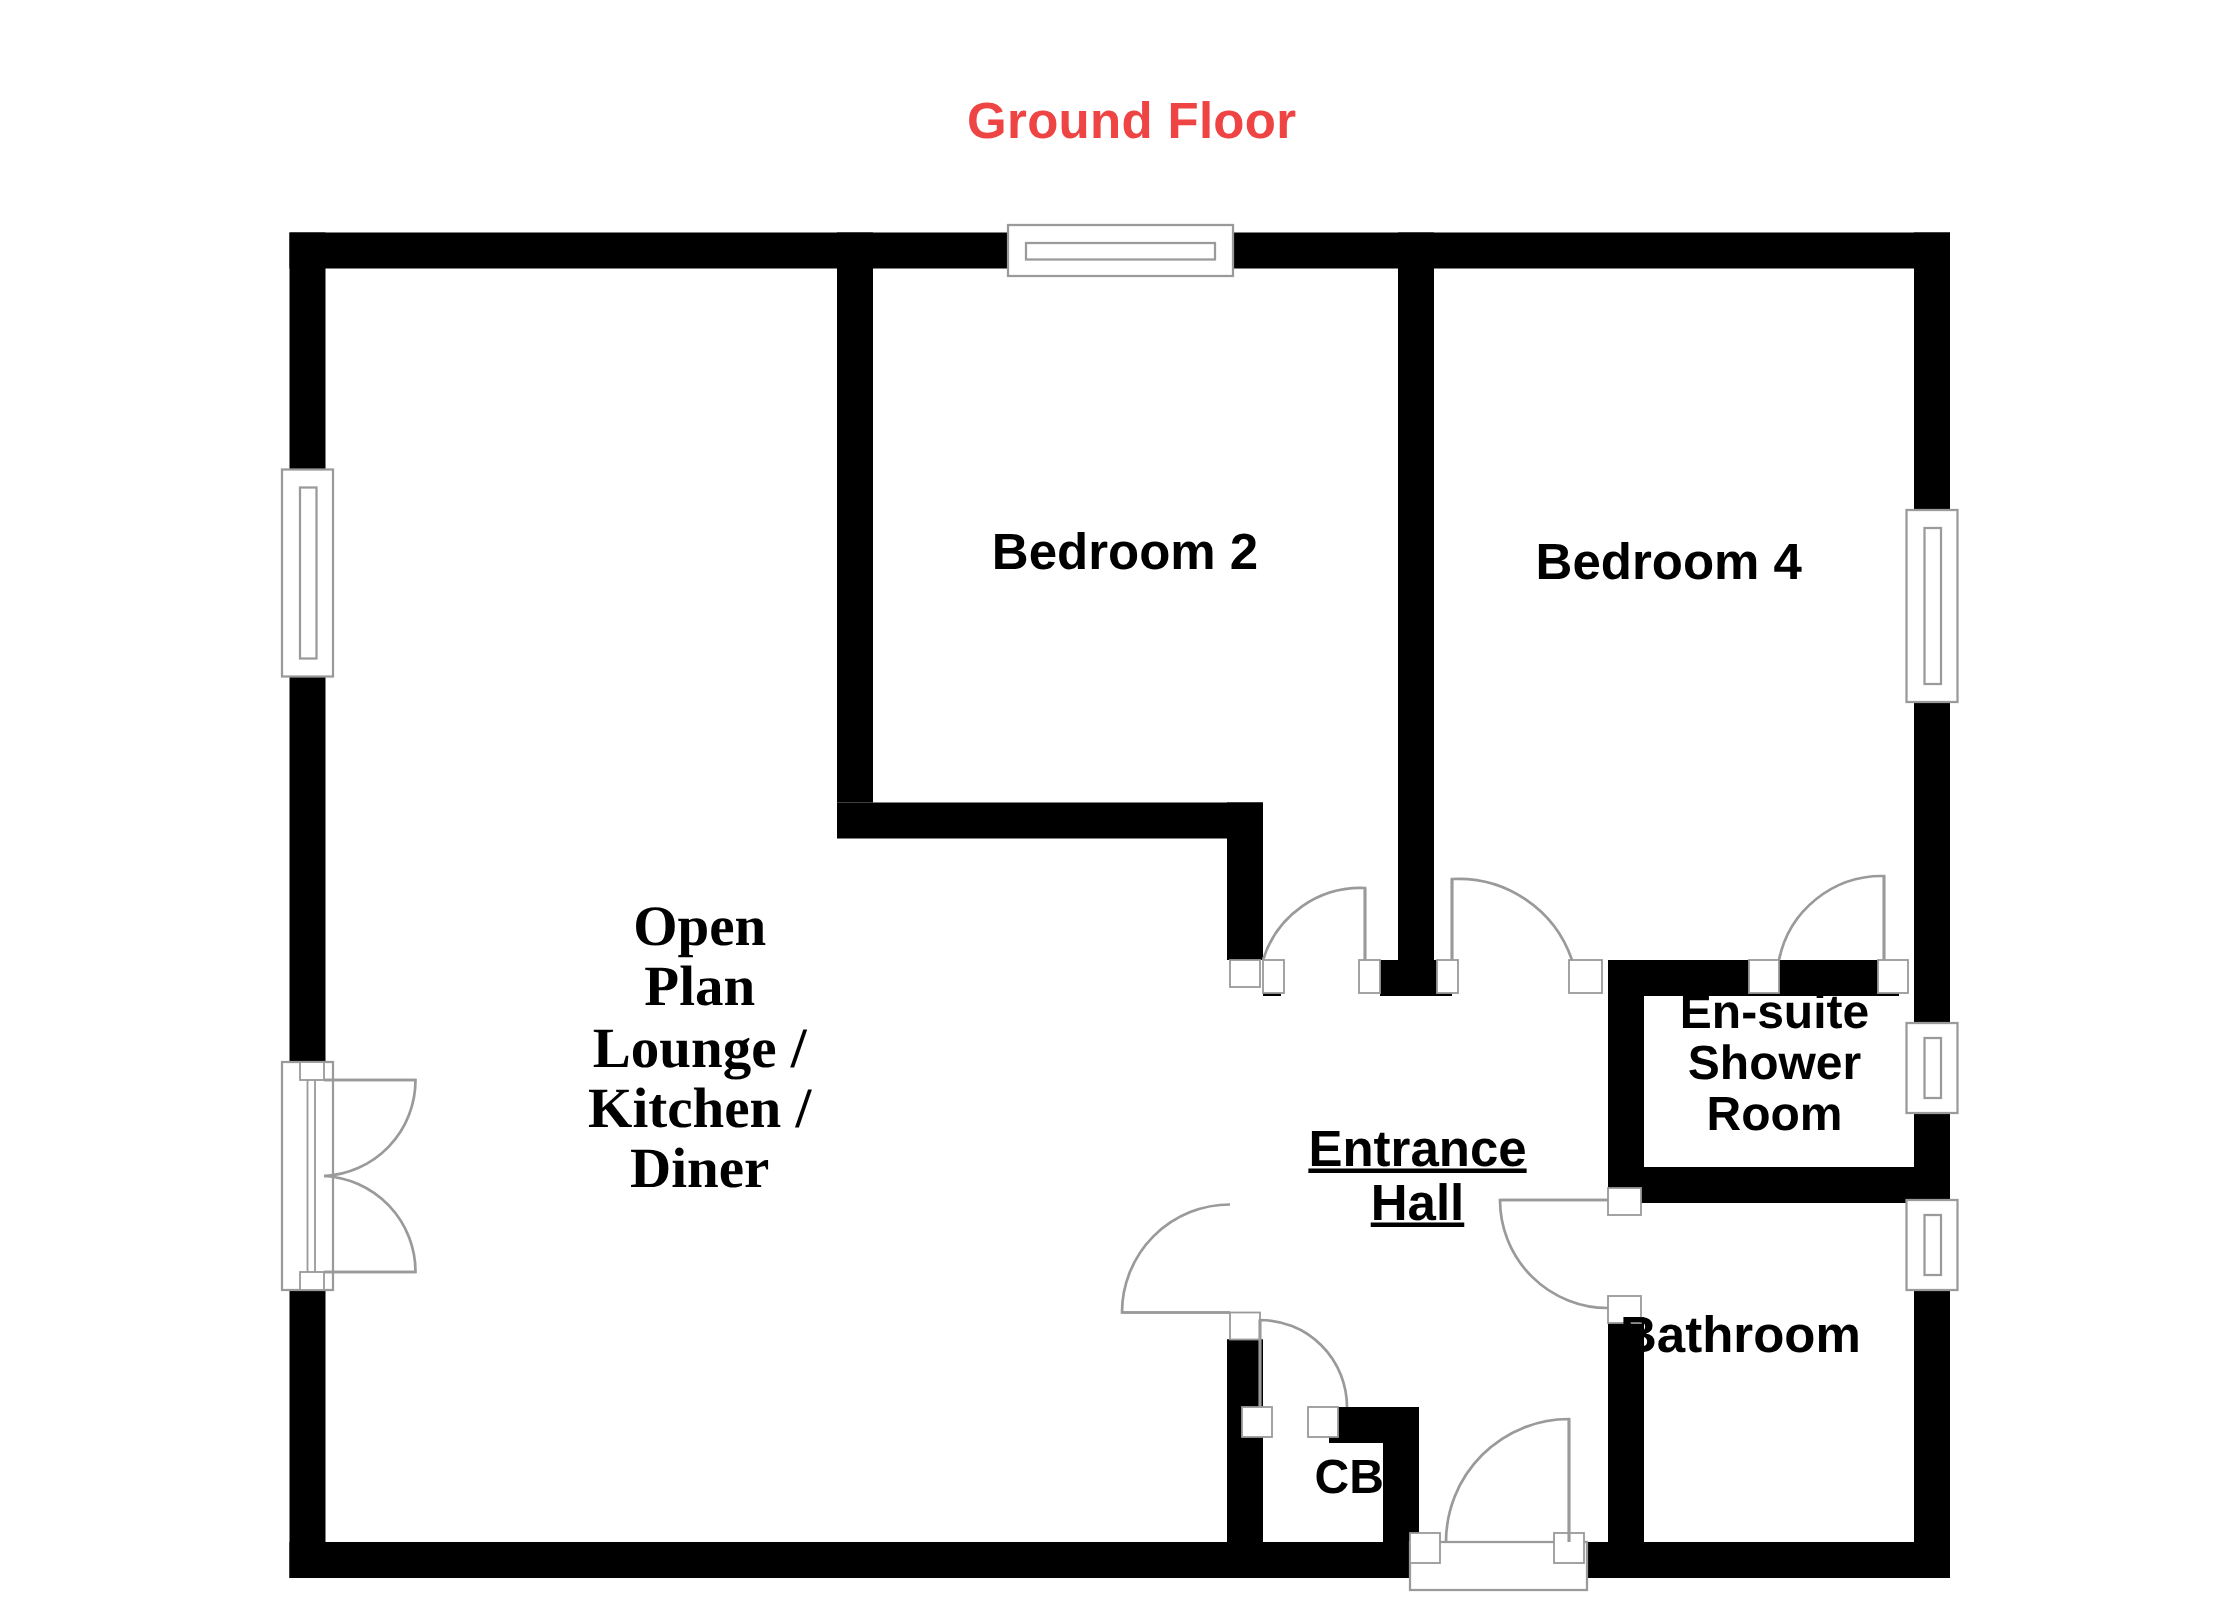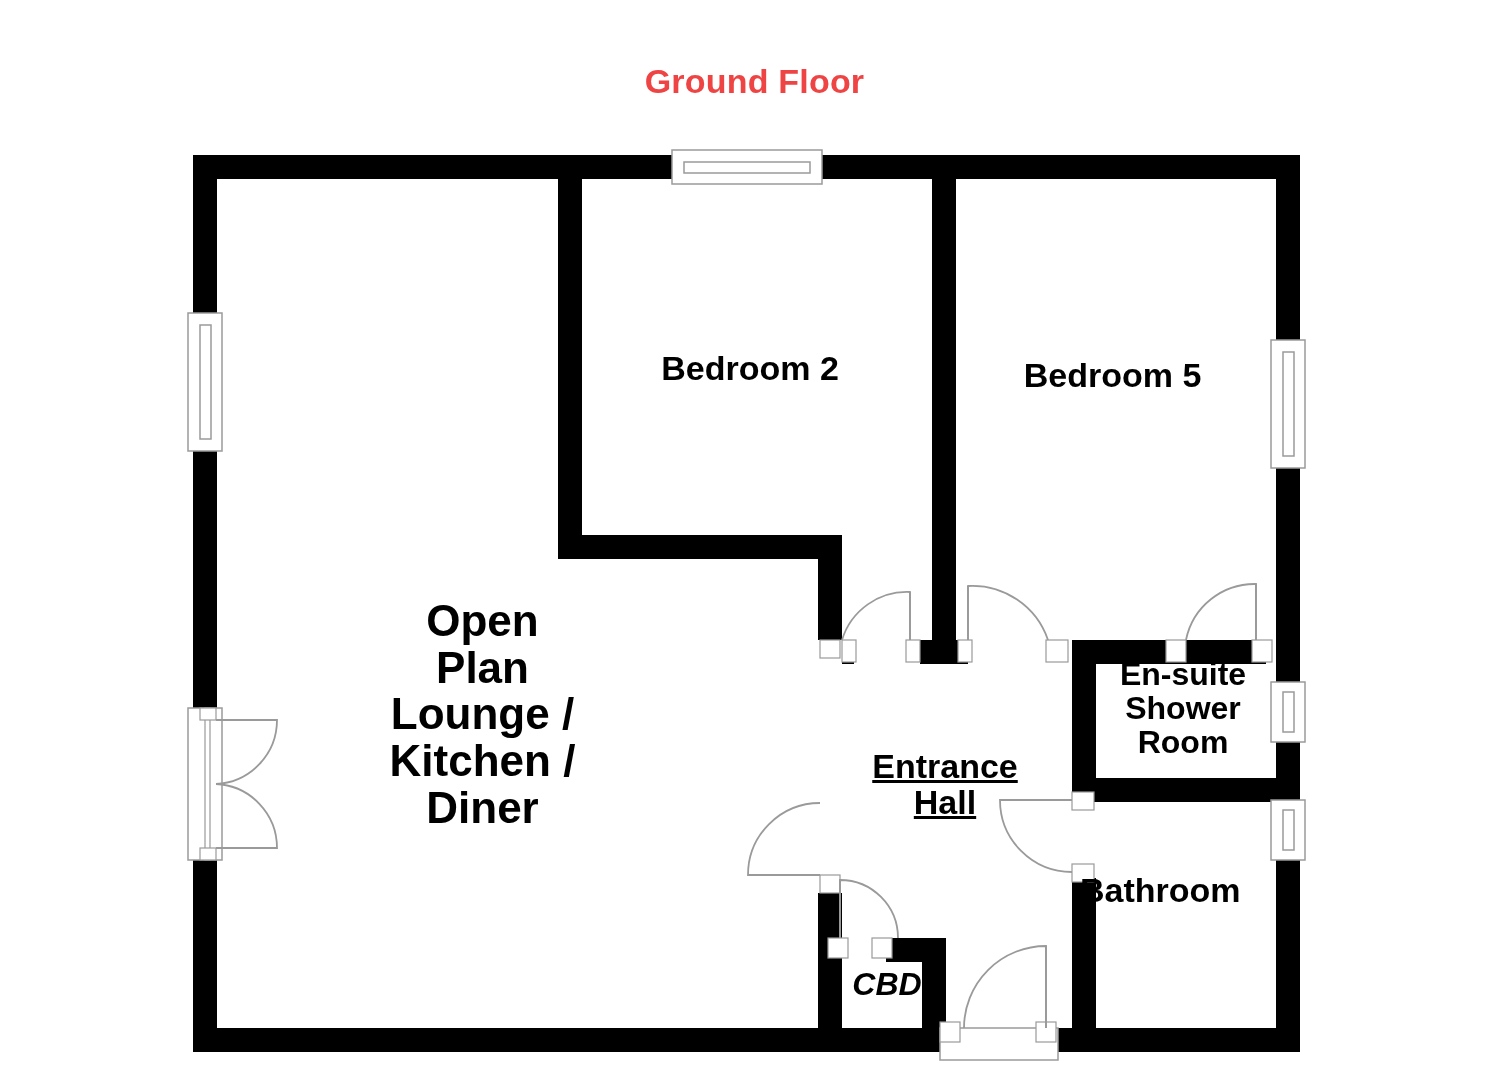--- a/index.html
+++ b/index.html
@@ -42,22 +42,23 @@
   .room-label {
     position: absolute;
     text-align: center;
     font-weight: bold;
     color: #000000;
     line-height: 1.06;
     white-space: pre-line;
     pointer-events: none;
   }
   #label-open-plan {
-    left: 330px; top: 598px; width: 305px;
-    font-size: 44px;
+    left: 314px; top: 598px; width: 305px;
+    font-size: 38px;
+    font-family: Liberation Serif, serif;
   }
   #label-bedroom-2 {
     left: 580px; top: 318px; width: 340px;
     font-size: 34px;
     margin-top: 32px;
   }
   #label-bedroom-1 {
     left: 955px; top: 357px; width: 315px;
     font-size: 34px;
   }
@@ -69,23 +70,22 @@
   #label-ensuite {
     left: 1078px; top: 658px; width: 210px;
     font-size: 32px;
   }
   #label-bathroom {
     left: 1080px; top: 872px; width: 210px;
     font-size: 34px;
     text-align: left;
   }
   #label-cbd {
-    left: 832px; top: 968px; width: 110px;
+    left: 856px; top: 968px; width: 110px;
     font-size: 32px;
-    font-style: italic;
   }
 </style>
 </head>
 <body>
 
 <div id="plan-root">
 
   <div class="title">Ground Floor</div>
 
   <svg class="floorplan" viewBox="0 0 1485 1080">
@@ -239,21 +239,21 @@
   </svg>
 
   <div class="room-label" id="label-open-plan">Open
 Plan
 Lounge /
 Kitchen /
 Diner</div>
 
   <div class="room-label" id="label-bedroom-2">Bedroom 2</div>
 
-  <div class="room-label" id="label-bedroom-1">Bedroom 5</div>
+  <div class="room-label" id="label-bedroom-1">Bedroom 4</div>
 
   <div class="room-label" id="label-entrance-hall">Entrance
 Hall</div>
 
   <div class="room-label" id="label-bathroom">Bathroom</div>
 
   <div class="room-label" id="label-ensuite">En-suite
 Shower
 Room</div>
 

